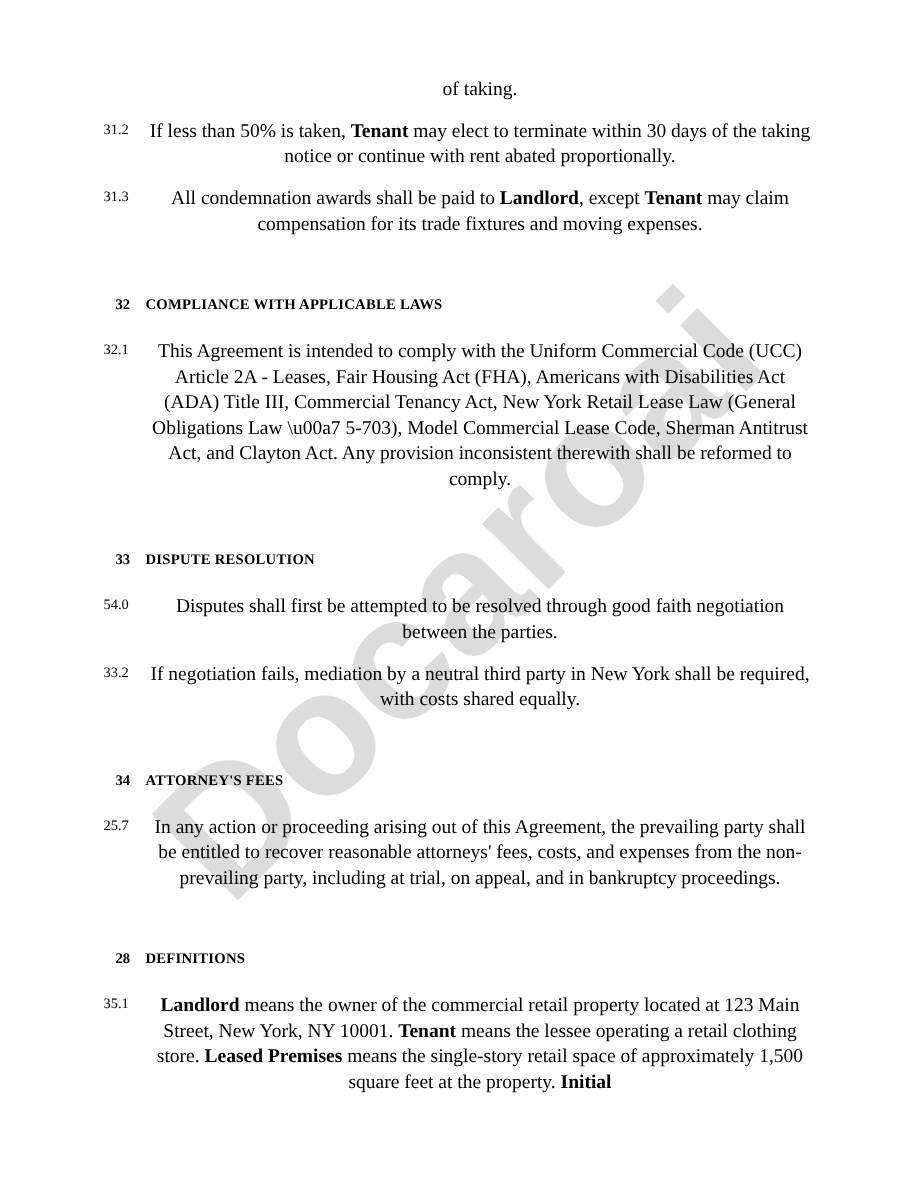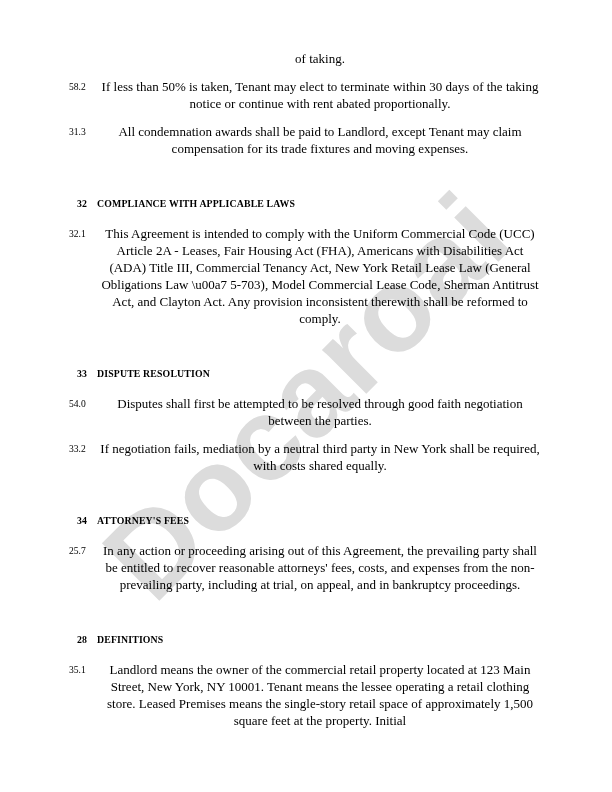--- a/index.html
+++ b/index.html
@@ -94,40 +94,40 @@
     box-sizing: border-box;
   }
   .section-head .sec-title {
     flex: 1 1 auto;
     font-size: 9.8px;
     line-height: 16px;
     font-weight: 700;
     letter-spacing: 0.15px;
   }
   b, strong, .b {
-    font-weight: 400;
+    font-weight: 700;
   }
 </style>
 </head>
 <body>
 
 <div class="page">
 
   <div class="watermark-layer">
     <div class="watermark-text">Docaroai</div>
   </div>
 
   <div class="content">
     <div class="body-block" id="body-block">
         <div class="clause continuation">
           <div class="clause-num"></div>
           <div class="clause-body"><span>of taking.</span></div>
         </div>
         <div class="clause">
-          <div class="clause-num">58.2</div>
+          <div class="clause-num">31.2</div>
           <div class="clause-body"><span>If less than 50% is taken, </span><span class="b">Tenant</span><span> may elect to terminate within 30 days of the taking notice or continue with rent abated proportionally.</span></div>
         </div>
         <div class="clause">
           <div class="clause-num">31.3</div>
           <div class="clause-body"><span>All condemnation awards shall be paid to </span><span class="b">Landlord</span><span>, except </span><span class="b">Tenant</span><span> may claim compensation for its trade fixtures and moving expenses.</span></div>
         </div>
         <div class="section-head">
           <div class="sec-num">32</div>
           <div class="sec-title">COMPLIANCE WITH APPLICABLE LAWS</div>
         </div>

